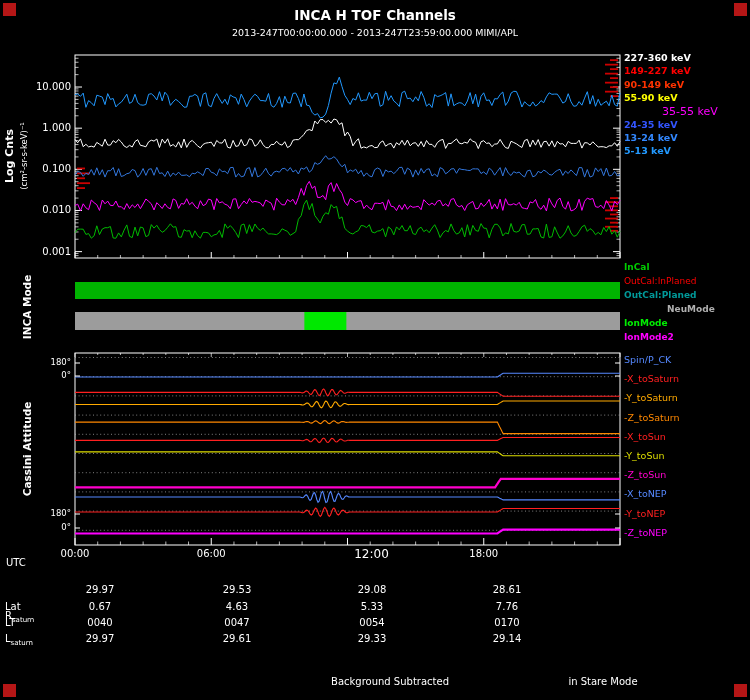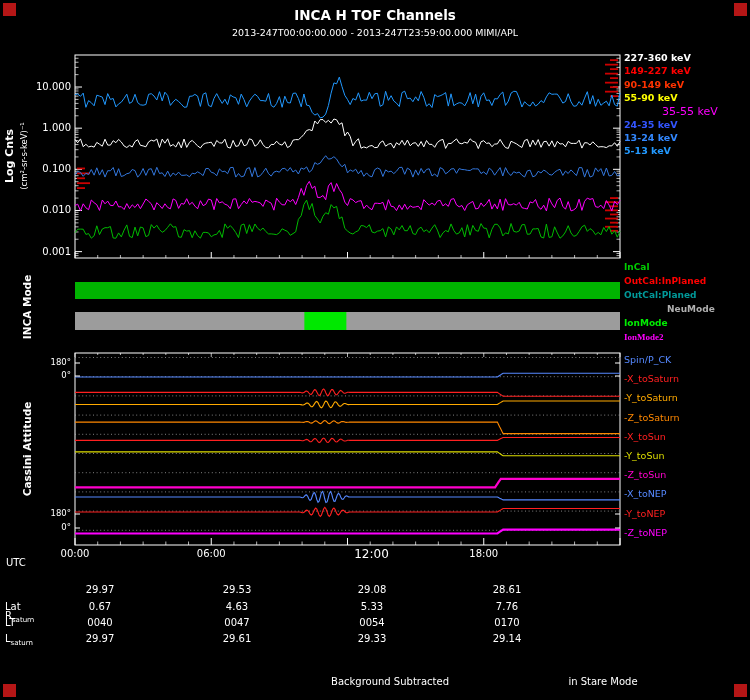--- a/index.html
+++ b/index.html
@@ -277,25 +277,25 @@
     <div class="lbl" style="left: 71px; top: 251.626px; font-size: 10px; transform: translateX(-100%) translateY(-50%);">0.001</div>
     <div class="lbl" style="left: 624px; top: 53px; color: rgb(255, 255, 255); font-size: 9.5px; font-weight: bold;">227-360 keV</div>
     <div class="lbl" style="left: 624px; top: 66.3px; color: rgb(255, 0, 0); font-size: 9.5px; font-weight: bold; text-align: center;">149-227 keV</div>
     <div class="lbl" style="left: 624px; top: 79.6px; color: rgb(255, 51, 0); font-size: 9.5px; font-weight: bold;">90-149 keV</div>
     <div class="lbl" style="left: 624px; top: 92.9px; color: rgb(255, 255, 0); font-size: 9.5px; font-weight: bold;">55-90 keV</div>
     <div class="lbl" style="left: 624px; top: 106.2px; color: rgb(255, 0, 255); font-size: 11px; font-weight: normal; margin-left: 38px;">35-55 keV</div>
     <div class="lbl" style="left: 624px; top: 119.5px; color: rgb(51, 85, 255); font-size: 9.5px; font-weight: bold;">24-35 keV</div>
     <div class="lbl" style="left: 624px; top: 132.8px; color: rgb(51, 136, 255); font-size: 9.5px; font-weight: bold;">13-24 keV</div>
     <div class="lbl" style="left: 624px; top: 146.1px; color: rgb(34, 153, 255); font-size: 9.5px; font-weight: bold;">5-13 keV</div>
     <div class="lbl" style="left: 624px; top: 262px; color: rgb(0, 204, 0); font-size: 9px; font-weight: bold;">InCal</div>
-    <div class="lbl" style="left: 624px; top: 276px; color: rgb(255, 0, 0); font-size: 9px; font-weight: bold;">OutCal:InPlaned</div>
+    <div class="lbl" style="left: 624px; top: 276px; color: rgb(255, 0, 0); font-size: 9px; font-weight: normal;">OutCal:InPlaned</div>
     <div class="lbl" style="left: 624px; top: 290px; color: rgb(0, 153, 153); font-size: 9px; font-weight: bold;">OutCal:Planed</div>
     <div class="lbl" style="left: 624px; top: 304px; color: rgb(176, 176, 176); font-size: 9px; font-weight: bold; padding-left: 43px;">NeuMode</div>
     <div class="lbl" style="left: 624px; top: 318px; color: rgb(0, 238, 0); font-size: 9px; font-weight: bold;">IonMode</div>
-    <div class="lbl" style="left: 624px; top: 332px; color: rgb(255, 0, 255); font-size: 9px; font-weight: bold; font-family: Liberation Serif, serif;">IonMode2</div>
+    <div class="lbl" style="left: 624px; top: 332px; color: rgb(255, 0, 255); font-size: 9px; font-weight: bold;">IonMode2</div>
     <div class="lbl" style="left: 624px; top: 355px; color: rgb(85, 136, 255); font-size: 9.5px;">Spin/P_CK</div>
     <div class="lbl" style="left: 624px; top: 374.2px; color: rgb(255, 32, 32); font-size: 9.5px;">-X_toSaturn</div>
     <div class="lbl" style="left: 624px; top: 393.4px; color: rgb(255, 170, 0); font-size: 9.5px;">-Y_toSaturn</div>
     <div class="lbl" style="left: 624px; top: 412.6px; color: rgb(255, 136, 0); font-size: 9.5px;">-Z_toSaturn</div>
     <div class="lbl" style="left: 624px; top: 431.8px; color: rgb(255, 32, 32); font-size: 9.5px;">-X_toSun</div>
     <div class="lbl" style="left: 624px; top: 451px; color: rgb(221, 221, 0); font-size: 9.5px;">-Y_toSun</div>
     <div class="lbl" style="left: 624px; top: 470.2px; color: rgb(255, 0, 204); font-size: 9.5px;">-Z_toSun</div>
     <div class="lbl" style="left: 624px; top: 489.4px; color: rgb(85, 136, 255); font-size: 9.5px;">-X_toNEP</div>
     <div class="lbl" style="left: 624px; top: 508.6px; color: rgb(255, 32, 32); font-size: 9.5px;">-Y_toNEP</div>
     <div class="lbl" style="left: 624px; top: 527.8px; color: rgb(255, 0, 255); font-size: 9.5px;">-Z_toNEP</div>

